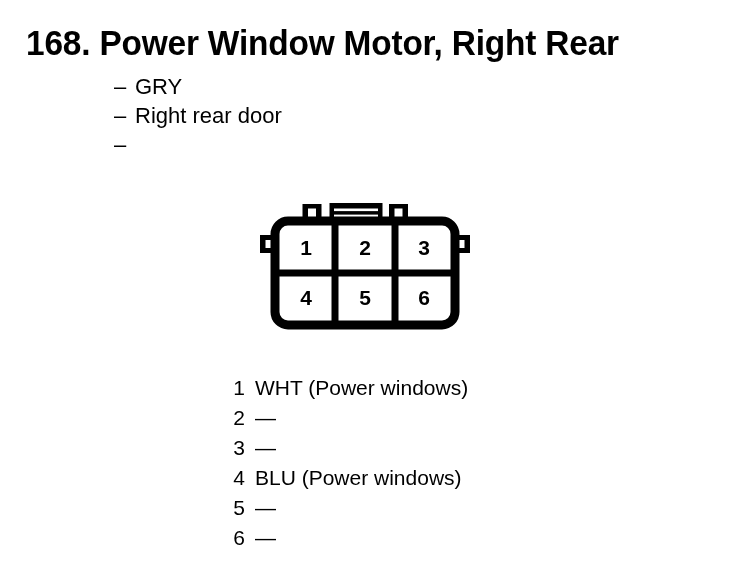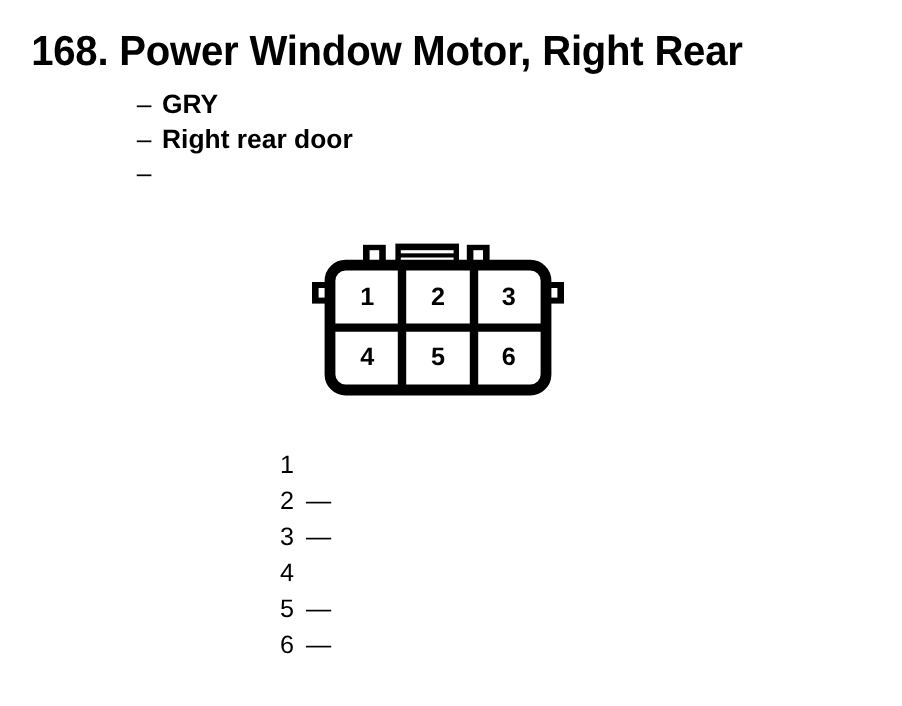--- a/index.html
+++ b/index.html
@@ -45,21 +45,20 @@
     font-size: 22px;
     line-height: 29px;
     white-space: nowrap;
   }
   .spec-dash {
     width: 21px;
     flex: 0 0 21px;
   }
   .spec-text {
     flex: 0 0 auto;
-    font-weight: bold;
   }
 
   
   #connector-diagram {
     position: absolute;
     left: 255px;
     top: 195px;
     width: 220px;
     height: 140px;
   }
@@ -160,31 +159,33 @@
       <text class="pin-number-text" x="51" y="104">4</text>
       <text class="pin-number-text" x="110" y="104">5</text>
       <text class="pin-number-text" x="169" y="104">6</text>
     </g>
   </svg>
 </div>
 
 <div id="pin-list">
   <div class="pin-row">
     <span class="pin-num">1</span>
+    <span class="pin-val">WHT (Power windows)</span>
   </div>
   <div class="pin-row">
     <span class="pin-num">2</span>
     <span class="pin-val">—</span>
   </div>
   <div class="pin-row">
     <span class="pin-num">3</span>
     <span class="pin-val">—</span>
   </div>
   <div class="pin-row">
     <span class="pin-num">4</span>
+    <span class="pin-val">BLU (Power windows)</span>
   </div>
   <div class="pin-row">
     <span class="pin-num">5</span>
     <span class="pin-val">—</span>
   </div>
   <div class="pin-row">
     <span class="pin-num">6</span>
     <span class="pin-val">—</span>
   </div>
 </div>

